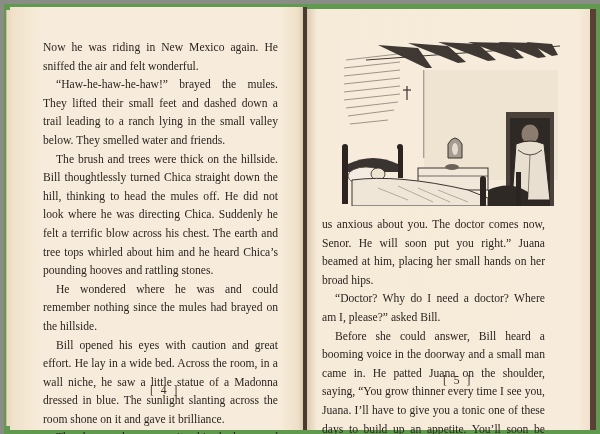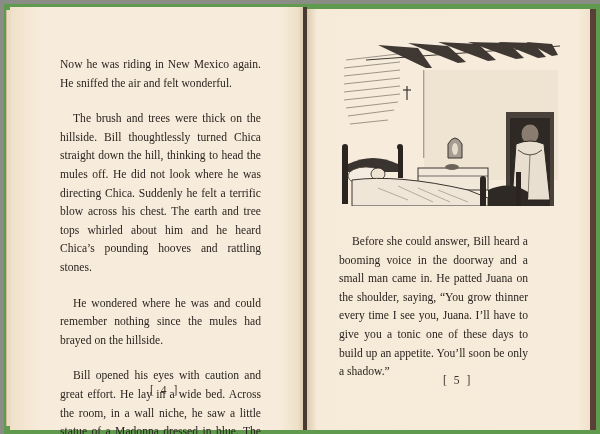--- a/index.html
+++ b/index.html
@@ -10,39 +10,40 @@
   .page-left{left:10px;top:7px;width:294px;height:423px;
      background:linear-gradient(90deg,#efe0c8 0px,#f7ecdb 30px,#f7ecdb 270px,#eedfc7 288px,#d9c8ad 294px);}
   .page-left::before{content:"";position:absolute;left:-4px;top:3px;width:4px;height:416px;background:#eadbc2;border-left:1px solid #cdbb9e;}
   .gutter{position:absolute;left:303px;top:7px;width:4px;height:423px;background:#4a3b32;}
   .page-right{left:307px;top:9px;width:283px;height:421px;
      background:linear-gradient(90deg,#dccbb0 0px,#f6ead8 10px,#f7ecdb 270px,#f0e2cc 283px);}
   .right-edge{position:absolute;left:590px;top:9px;width:6px;height:421px;background:#5a3f36;}
   .text{position:absolute;color:#2b2420;font-size:11.6px;line-height:18.6px;text-align:justify;}
   .left-text{left:43px;top:39px;width:235px;}
   .right-text{left:322px;top:216px;width:223px;}
-  .text p{margin:17px;text-indent:13px;}
+  .text p{margin:0;text-indent:13px;}
   .text p.noindent{text-indent:0;}
   .pagenum{position:absolute;color:#3a302a;font-size:11.6px;letter-spacing:2px;}
   .pn-left{left:150px;top:384px;}
   .pn-right{left:443px;top:374px;}
   .illus{position:absolute;left:338px;top:40px;width:224px;height:166px;}
 </style>
 </head>
 <body>
 
 <div class="cover"></div>
 
 <div class="page page-left"></div>
 <div class="gutter"></div>
 <div class="page page-right"></div>
 <div class="right-edge"></div>
 
 <div class="text left-text">
   <p class="noindent">Now he was riding in New Mexico again. He sniffed the air and felt wonderful.</p>
+  <p>“Haw-he-haw-he-haw!” brayed the mules. They lifted their small feet and dashed down a trail leading to a ranch lying in the small valley below. They smelled water and friends.</p>
   <p>The brush and trees were thick on the hillside. Bill thoughtlessly turned Chica straight down the hill, thinking to head the mules off. He did not look where he was directing Chica. Suddenly he felt a terrific blow across his chest. The earth and tree tops whirled about him and he heard Chica’s pounding hooves and rattling stones.</p>
   <p>He wondered where he was and could remember nothing since the mules had brayed on the hillside.</p>
   <p>Bill opened his eyes with caution and great effort. He lay in a wide bed. Across the room, in a wall niche, he saw a little statue of a Madonna dressed in blue. The sunlight slanting across the room shone on it and gave it brilliance.</p>
   <p>The heavy door opposite his bed opened quietly. A brown face, creased with age, broke into a smile at Bill’s wide open eyes.</p>
 
 </div>
 <div class="pagenum pn-left">[ 4 ]</div>
 
 <svg class="illus" viewBox="0 0 224 166">
 
@@ -108,15 +109,17 @@
       <line x1="100" y1="150" x2="130" y2="162"></line>
   </g>
 
   <path d="M150,150 Q172,140 190,152 L190,166 L150,166 Z" fill="#2f2925"></path>
   <rect x="142" y="140" width="6" height="26" fill="#2b2420"></rect>
   <circle cx="145" cy="139" r="3" fill="#2b2420"></circle>
   <rect x="178" y="132" width="5" height="34" fill="#2b2420"></rect>
 </svg>
 
 <div class="text right-text">
+  <p class="noindent">us anxious about you. The doctor comes now, Senor. He will soon put you right.” Juana beamed at him, placing her small hands on her broad hips.</p>
+  <p>“Doctor? Why do I need a doctor? Where am I, please?” asked Bill.</p>
   <p>Before she could answer, Bill heard a booming voice in the doorway and a small man came in. He patted Juana on the shoulder, saying, “You grow thinner every time I see you, Juana. I’ll have to give you a tonic one of these days to build up an appetite. You’ll soon be only a shadow.”</p>
 </div>
 <div class="pagenum pn-right">[ 5 ]</div>
 
 </body></html>

